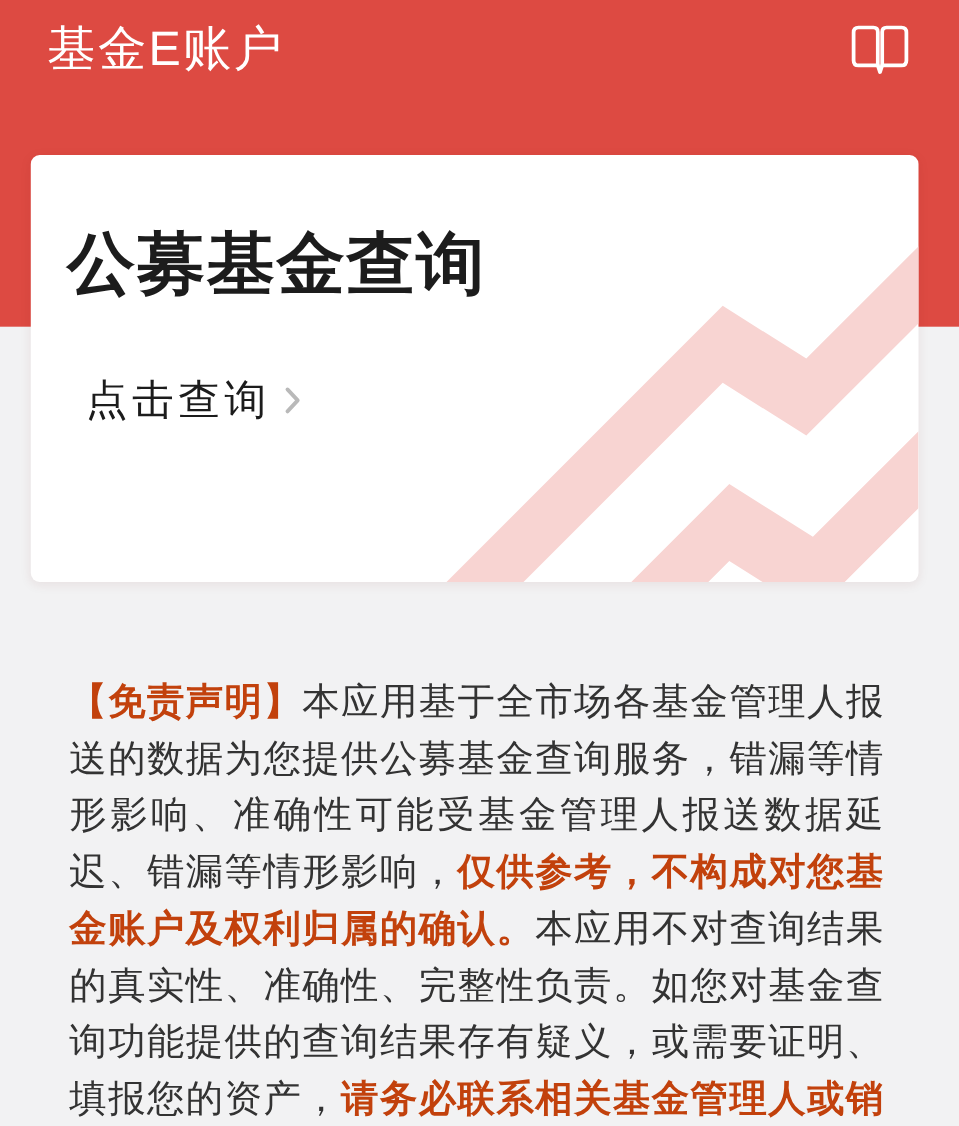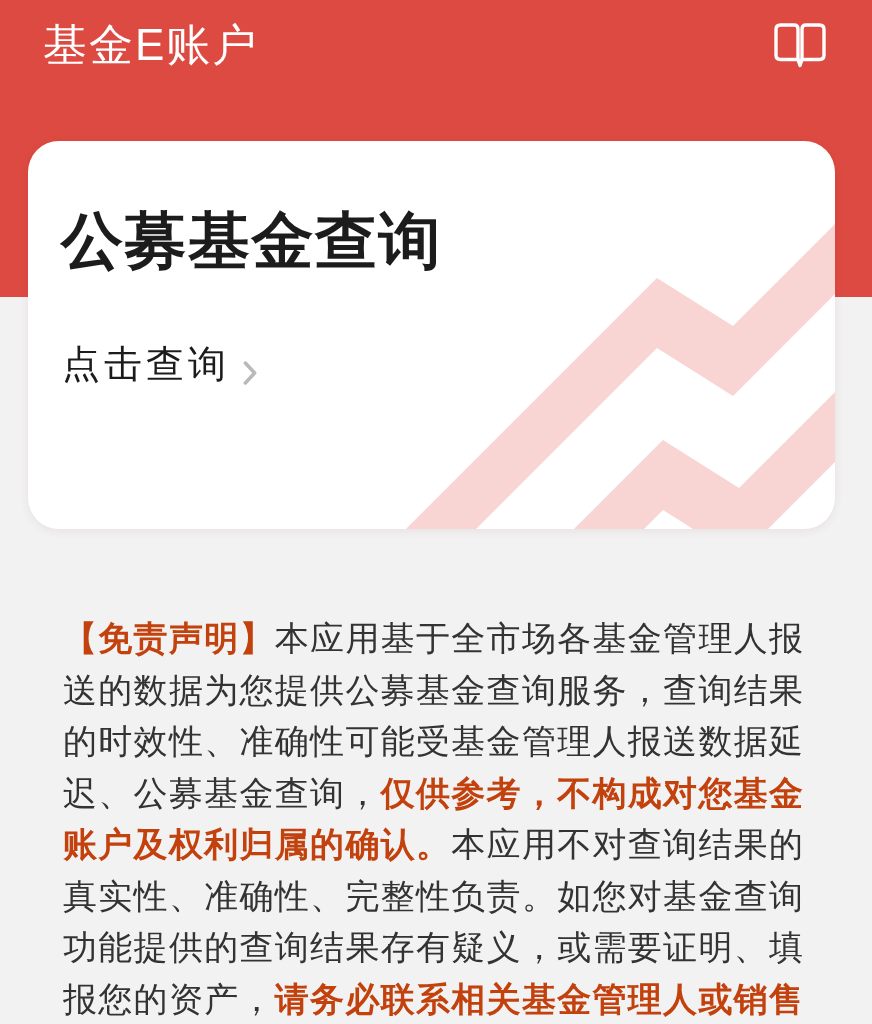--- a/index.html
+++ b/index.html
@@ -39,42 +39,42 @@
     background: none; border: none; padding: 0; margin: 0;
     width: 54px; height: 46px; cursor: pointer;
     display: block;
   }
 
   
   .card {
     position: absolute; left: 28px; top: 141px;
     width: 807px; height: 388px;
     background: var(--card-bg, #ffffff);
-    border-radius: 31px;
+    border-radius: 8px;
     overflow: hidden;
     box-shadow: 0 2px 10px rgba(120, 30, 25, 0.08);
     cursor: pointer;
   }
   .card-deco {
     position: absolute; left: 0; top: 0;
     width: 807px; height: 388px;
     display: block;
     pointer-events: none;
   }
   .card-title {
     position: absolute; left: 33px; top: 64px;
     font-size: 62px; line-height: 72px;
     font-weight: 700;
     letter-spacing: 1.5px;
     color: var(--text-dark, #1c1c1c);
     white-space: nowrap;
   }
   .card-link {
-    position: absolute; left: 34px; top: 200px;
-    display: flex; align-items: flex-end;
+    position: absolute; left: 50px; top: 200px;
+    display: flex; align-items: center;
     cursor: pointer;
   }
   .card-link-label {
     font-size: 38px; line-height: 46px;
     font-weight: 400;
     letter-spacing: 4px;
     color: var(--text-dark, #1c1c1c);
     white-space: nowrap;
   }
   .chev { margin-left: 12px; display: block; }
@@ -115,13 +115,13 @@
   </svg>
   <div class="card-title">公募基金查询</div>
   <div class="card-link">
     <span class="card-link-label">点击查询</span>
     <svg class="chev" width="16" height="28" viewBox="0 0 12 20" fill="none">
       <path d="M2.5 2.5 L9.5 10 L2.5 17.5" stroke="#b9b9b9" stroke-width="2.6" stroke-linecap="round" stroke-linejoin="round"></path>
     </svg>
   </div>
 </div>
 
-<p class="disclaimer"><b>【免责声明】</b><span>本应用基于全市场各基金管理人报送的数据为您提供公募基金查询服务，查询结果的时效性、准确性可能受基金管理人报送数据延迟、公募基金查询，</span><b>仅供参考，不构成对您基金账户及权利归属的确认。</b><span>本应用不对查询结果的真实性、准确性、完整性负责。如您对基金查询功能提供的查询结果存有疑义，或需要证明、填报您的资产，</span><b>请务必联系相关基金管理人或销售机构核实确认。</b></p>
+<p class="disclaimer"><b>【免责声明】</b><span>本应用基于全市场各基金管理人报送的数据为您提供公募基金查询服务，错漏等情形影响、准确性可能受基金管理人报送数据延迟、错漏等情形影响，</span><b>仅供参考，不构成对您基金账户及权利归属的确认。</b><span>本应用不对查询结果的真实性、准确性、完整性负责。如您对基金查询功能提供的查询结果存有疑义，或需要证明、填报您的资产，</span><b>请务必联系相关基金管理人或销售机构核实确认。</b></p>
 
 </body></html>

